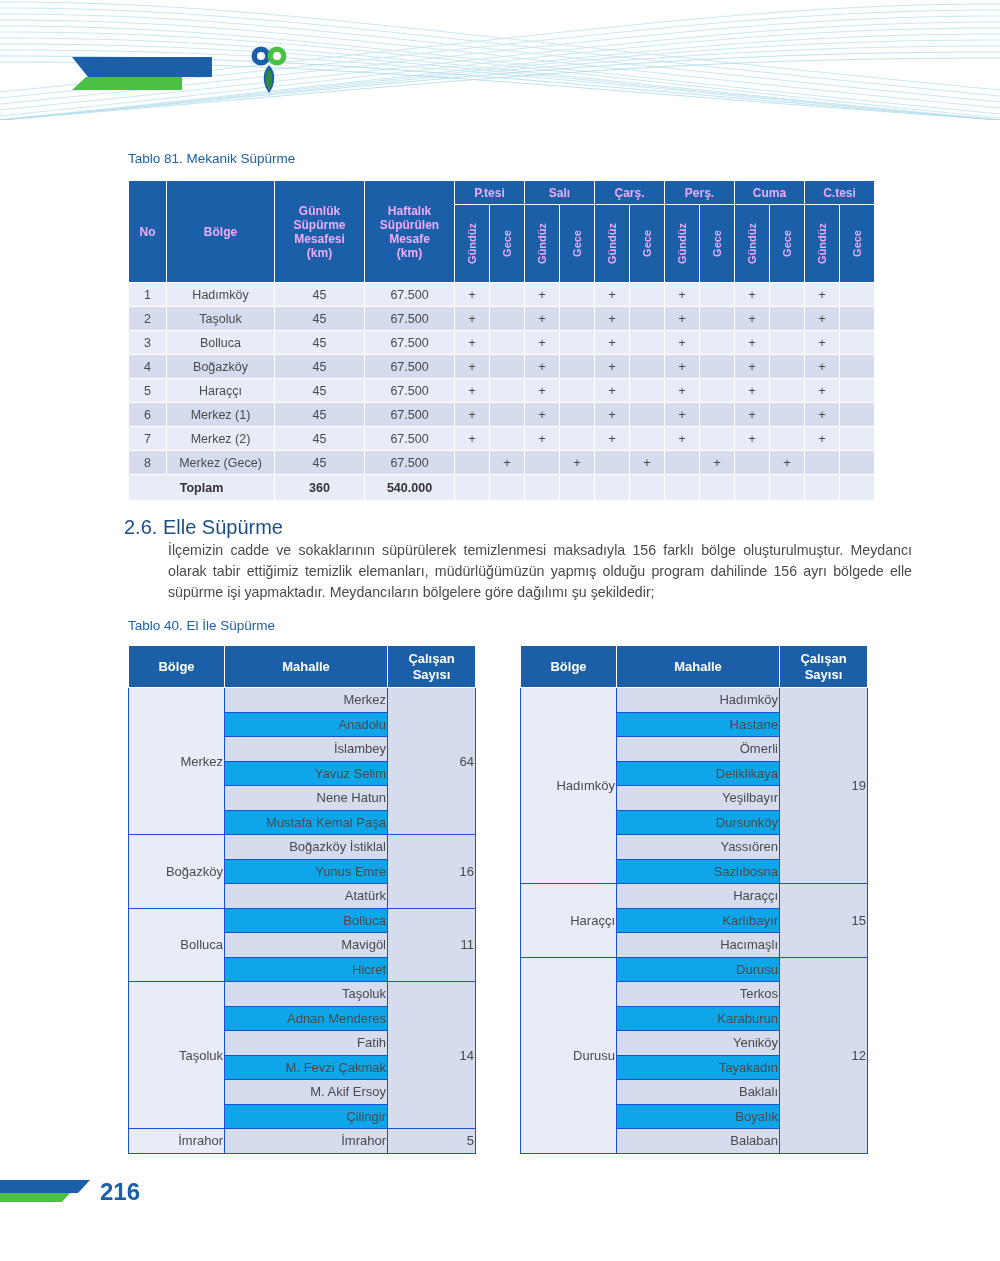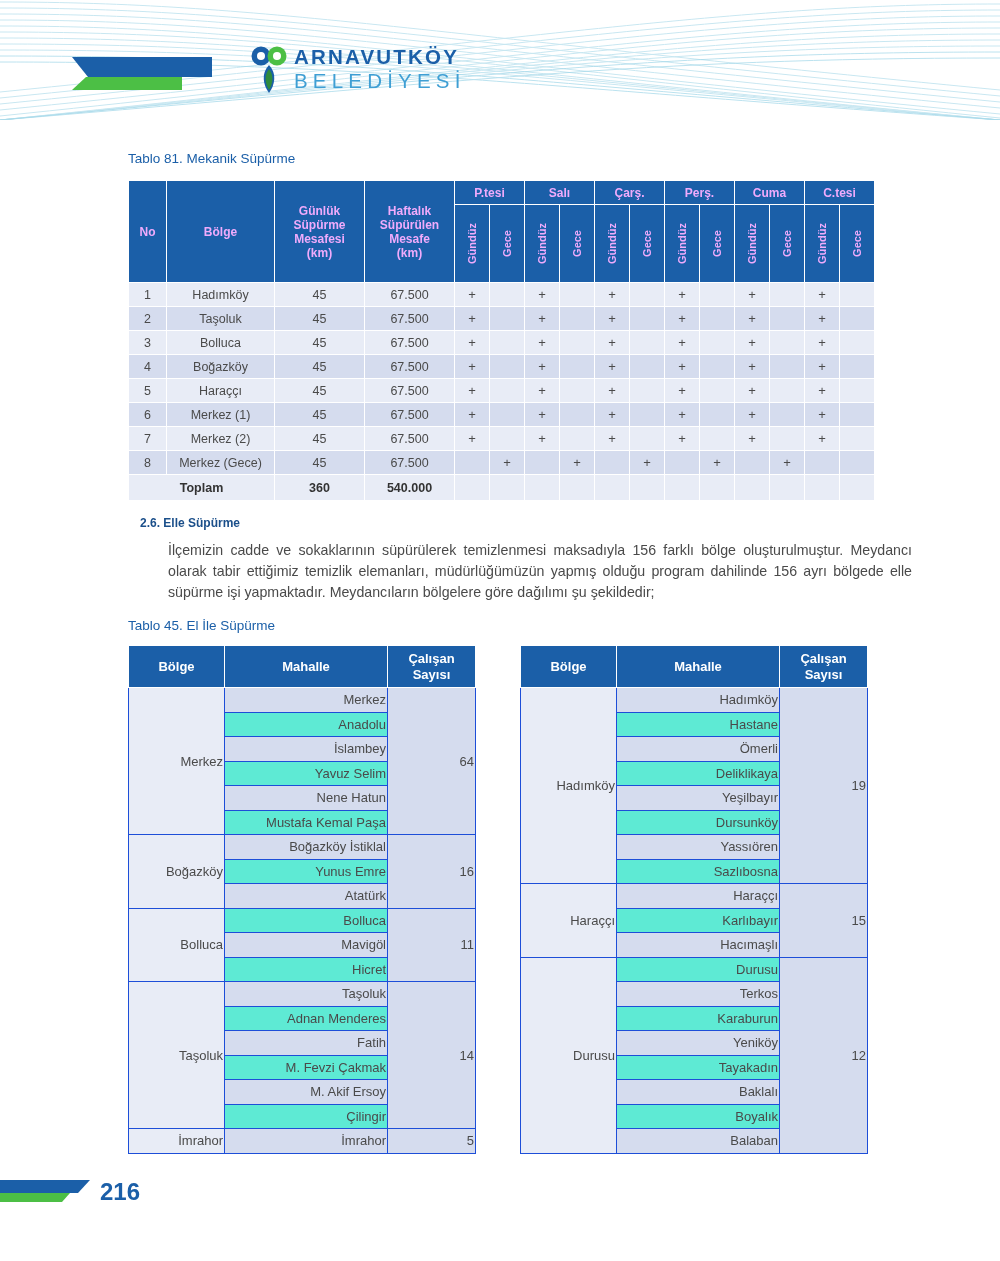--- a/index.html
+++ b/index.html
@@ -67,43 +67,43 @@
     background:#e8ecf6; font-weight:bold; color:#333; height:26px;text-align:center;
   }
   .w-no { width:38px; }
   .w-bolge { width:108px; }
   .w-km1 { width:90px; }
   .w-km2 { width:90px; }
   .w-day { width:35px; }
 
   
   .sec-title {
-    position:absolute; left:140px; top:516px;
-    font-size:12px; font-weight:bold; color:#1b4f8a;
+    position:absolute; left:124px; top:516px;
+    font-size:20px; font-weight:normal; color:#1b4f8a;
   }
   .para {
     position:absolute; left:128px; top:540px; width:744px;
     font-size:14.2px; line-height:21px; color:#4a4a4a; text-align:justify;margin-left:40px;
   }
 
   
   .t82 {
     position:absolute; border-collapse:collapse; font-size:13px;
   }
   .t82.left { left:128px; top:645px; }
   .t82.right { left:520px; top:645px; }
   .t82 th {
     background:#1b5fa8; color:#fff; font-weight:bold; font-size:13px;
     border:1px solid #fff; height:42px; line-height:16px;
   }
   .t82 td {
     border:1px solid #1d4ed8; text-align:right; height:24.5px;
     color:#4a4a4a; font-size:13px;
   }
-  .t82 td.odd { background:#5eead4; }
+  .t82 td.odd { background:#0ea5e9; }
   .t82 td.even { background:#d5dcee; }
   .t82 td.grp { background:#e8ecf6; }
   .t82 td.cnt { background:#d5dcee; }
   .c-bolge { width:96px; }
   .c-mahalle { width:163px; }
   .c-sayi { width:88px; }
 
   
   .footer-bar { position:absolute; left:0; top:1180px; width:90px; height:22px; }
   .footer-bar .f1 {
@@ -157,24 +157,20 @@
       <div class="b2"></div>
     </div>
     <svg class="logo-mark" viewBox="0 0 46 52">
       <circle cx="14" cy="13" r="9.5" fill="#1b5fa8"></circle>
       <circle cx="14" cy="13" r="4" fill="#ffffff"></circle>
       <circle cx="30" cy="13" r="9.5" fill="#4cbf45"></circle>
       <circle cx="30" cy="13" r="4" fill="#ffffff"></circle>
       <path d="M22,22 C14,30 16,42 22,50 C28,42 30,30 22,22 Z" fill="#1b5fa8"></path>
       <path d="M22,26 C17,32 18,41 22,47 C26,41 27,32 22,26 Z" fill="#2e8b3d"></path>
     </svg>
-    <div class="logo-text">
-      <div class="l1">ARNAVUTKÖY</div>
-      <div class="l2">BELEDİYESİ</div>
-    </div>
   </div>
 </div>
 
 <div class="caption" style="left:128px; top:151px;">Tablo 81. Mekanik Süpürme</div>
 
 <table class="t81">
   <thead>
     <tr>
       <th class="w-no" rowspan="2">No</th>
       <th class="w-bolge" rowspan="2">Bölge</th>
@@ -397,21 +393,21 @@
         <td class="w-day"></td>
         <td class="w-day"></td>
         <td class="w-day"></td>
       </tr>
     </tbody>
 </table>
 
 <div class="sec-title">2.6. Elle Süpürme</div>
 <div class="para">İlçemizin cadde ve sokaklarının süpürülerek temizlenmesi maksadıyla 156 farklı bölge   oluşturulmuştur. Meydancı olarak tabir ettiğimiz temizlik elemanları, müdürlüğümüzün yapmış olduğu program dahilinde 156 ayrı bölgede elle süpürme işi yapmaktadır. Meydancıların bölgelere göre dağılımı şu şekildedir;</div>
 
-<div class="caption" style="left:128px; top:618px;">Tablo 45. El İle Süpürme</div>
+<div class="caption" style="left:128px; top:618px;">Tablo 40. El İle Süpürme</div>
 
 <table class="t82 left">
   <thead>
     <tr>
       <th class="c-bolge">Bölge</th>
       <th class="c-mahalle">Mahalle</th>
       <th class="c-sayi">
         <div>Çalışan</div>
         <div>Sayısı</div>
       </th>

